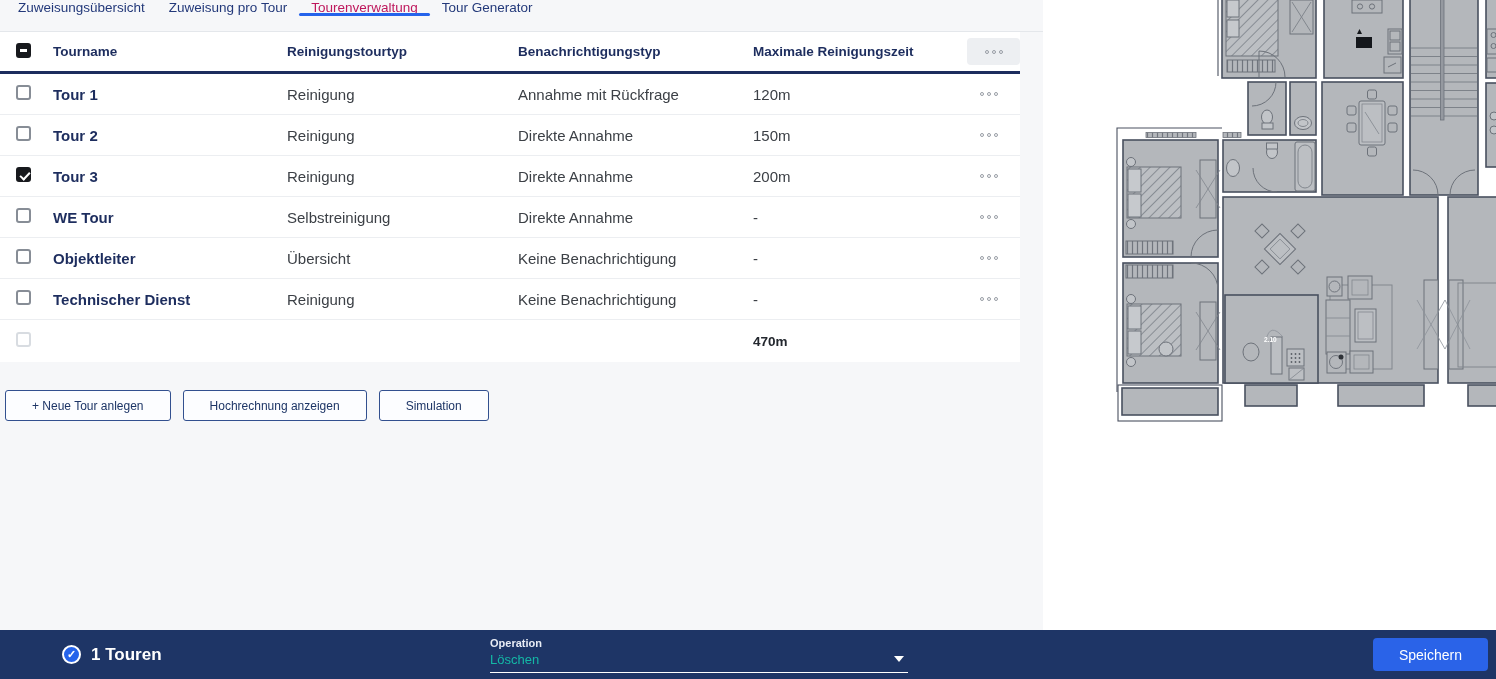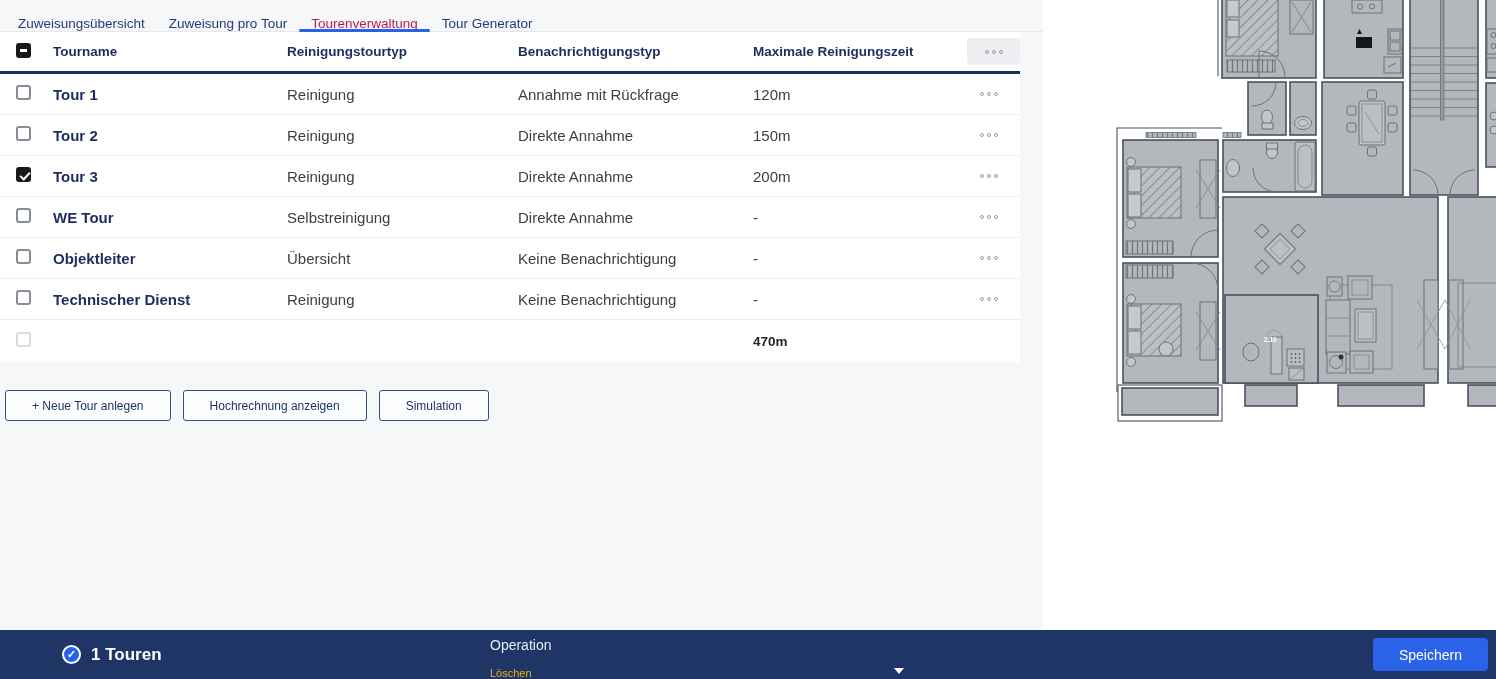--- a/index.html
+++ b/index.html
@@ -6,21 +6,21 @@
   html,body { width:1496px; height:679px; }
   body {
     font-family: "Liberation Sans", sans-serif;
     background:#ffffff; position:relative; overflow:hidden;
     -webkit-font-smoothing:antialiased;
   }
 
   
   .left-panel { position:absolute; left:0; top:0; width:1043px; height:630px; background:#f6f7f9; }
 
-  .tab-bar { display:flex; align-items:flex-end; height:32px; padding-left:6px; border-bottom:1px solid #e4e7eb; }
+  .tab-bar { display:flex; align-items:flex-start; height:32px; padding-left:6px; border-bottom:1px solid #e4e7eb; }
   .tab { position:relative; display:flex; align-items:center; padding:0 12px; font-size:13.5px;
          color:#23397a; cursor:pointer; white-space:nowrap; }
   .tab.active { color:#be185d; }
   .tab.active::after { content:""; position:absolute; left:0; right:0; bottom:-1px; height:3px;
          background:#2563eb; border-radius:2px; }
 
   .table-card { position:absolute; left:0; top:32px; width:1020px; background:#5eead4; }
   .t-grid { display:grid; grid-template-columns:53px 234px 231px 235px 214px 1fr; align-items:center; }
   .t-head { height:42px; border-bottom:3px solid #1d2d5e; font-weight:bold; font-size:13.5px; color:#1d2d5e; background:#fff; }
   .t-row  { height:41px; border-bottom:1px solid #eceef1; font-size:15px; color:#3c4046; background:#fff; }
@@ -53,22 +53,22 @@
 
   
   .bottom-bar { position:absolute; left:0; top:630px; width:1496px; height:49px; background:#1e3566; }
   .sel-badge { position:absolute; left:62px; top:50%; transform:translateY(-50%); display:flex; align-items:center; gap:10px; }
   .check-circle { width:19px; height:19px; border-radius:50%; background:#2563eb; border:2px solid #ffffff;
         color:#fff; font-size:11px; font-weight:bold; display:flex; align-items:center; justify-content:center; }
   .sel-count { color:#ffffff; font-size:17px; font-weight:600; }
 
   .op-select { position:absolute; left:490px; top:7px; width:418px; border-bottom:1.5px solid #ffffff;
         padding-bottom:5px; cursor:pointer; }
-  .op-label { color:#e8ecf5; font-size:14px; font-weight:400; margin-bottom:14px; }
-  .op-value { color:#eab308; font-size:11px; }
+  .op-label { color:#e8ecf5; font-size:11px; font-weight:700; margin-bottom:3px; }
+  .op-value { color:#14b8a6; font-size:13px; }
   .op-caret { position:absolute; right:4px; bottom:10px; width:0; height:0;
         border-left:5px solid transparent; border-right:5px solid transparent; border-top:6px solid #ffffff; }
 
   .save-btn { position:absolute; right:8px; top:8px; height:33px; padding:0 26px; background:#2a63e8;
         border:none; border-radius:4px; color:#ffffff; font-size:14px; font-family:inherit; cursor:pointer;text-align:center; }
 
   
   svg text { font-family:"Liberation Sans", sans-serif; }
 </style>
 </head>

